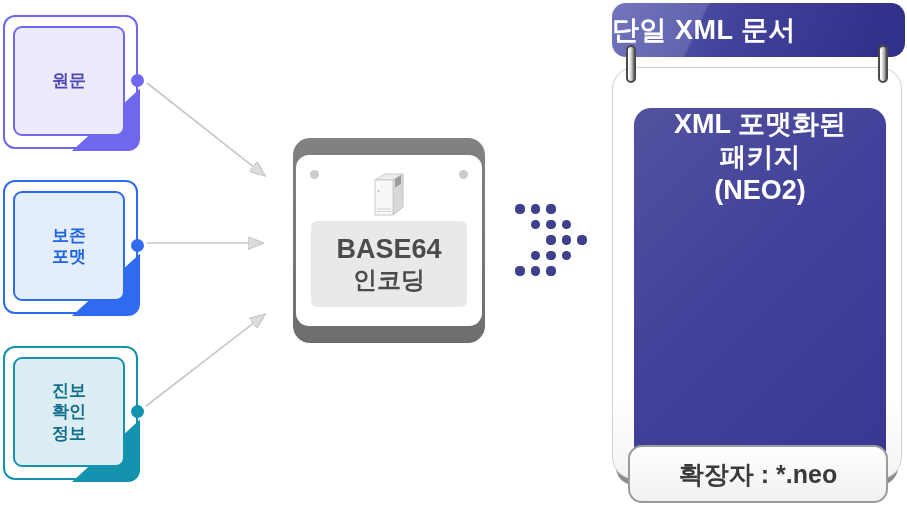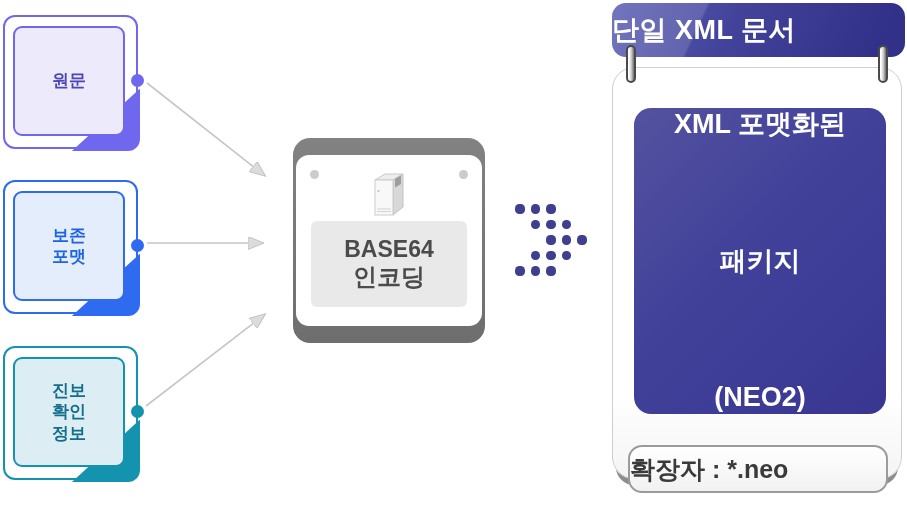--- a/index.html
+++ b/index.html
@@ -52,21 +52,21 @@
   }
   .screw.left{left:14px;}
   .screw.right{right:14px;}
   .server-icon{position:absolute;left:50%;top:16px;transform:translateX(-50%);}
   .encoder-label{
     position:absolute;left:15px;right:15px;top:66px;height:86px;
     background:#e9e9e9;border-radius:6px;
     display:flex;flex-direction:column;align-items:center;justify-content:center;
     color:#4b4b4b;font-weight:bold;text-align:center;line-height:1.2;
   }
-  .encoder-label .t1{font-size:23px;}
+  .encoder-label .t1{font-size:27px;}
   .encoder-label .t2{font-size:24px;}
 
   
   .dotted-arrow{position:absolute;left:515px;top:204px;width:75px;height:75px;}
   .dotted-arrow .dot{
     position:absolute;width:9.5px;height:9.5px;border-radius:45%;
     background:var(--dot,#3f3f90);
   }
 
   
@@ -92,31 +92,31 @@
   .ring.left{left:626px;}
   .ring.right{left:878px;}
   .panel{
     position:absolute;left:612px;top:67px;width:290px;height:412px;box-sizing:border-box;
     background:linear-gradient(#ffffff 80%,#f4f4f4);
     border:1.5px solid #cfcfcf;border-radius:22px;
     box-shadow:0 10px 0 -4px #8d8d8d;
     z-index:2;
   }
   .package{
-    position:absolute;left:21px;top:40px;width:252px;height:306px;
+    position:absolute;left:21px;top:40px;width:252px;height:382px;
     border-radius:17px;
     background:linear-gradient(135deg,#53529f 0%,#41419a 45%,#383691 100%);
-    display:flex;flex-direction:column;align-items:center;justify-content:space-between;
+    display:flex;flex-direction:column;align-items:center;justify-content:flex-start;
     color:#ffffff;font-size:27px;font-weight:bold;line-height:1.22;text-align:center;
   }
   .extension{
-    position:absolute;left:628px;top:445px;width:260px;height:48px;box-sizing:border-box;
+    position:absolute;left:628px;top:445px;width:260px;height:58px;box-sizing:border-box;
     background:linear-gradient(#ffffff,#f1f1f1);
     border:2px solid #9b9b9b;border-radius:14px;
-    display:flex;align-items:center;
+    display:flex;align-items:center;justify-content:center;
     color:#3a3a3a;font-size:25px;font-weight:bold;
     z-index:5;
   }
 </style>
 </head>
 <body>
 
 <div class="canvas">
 
   <div class="input-box" id="input-0" style="--accent: #6f68ee; --fill: #edebfb; --text: #4d46b5;">

